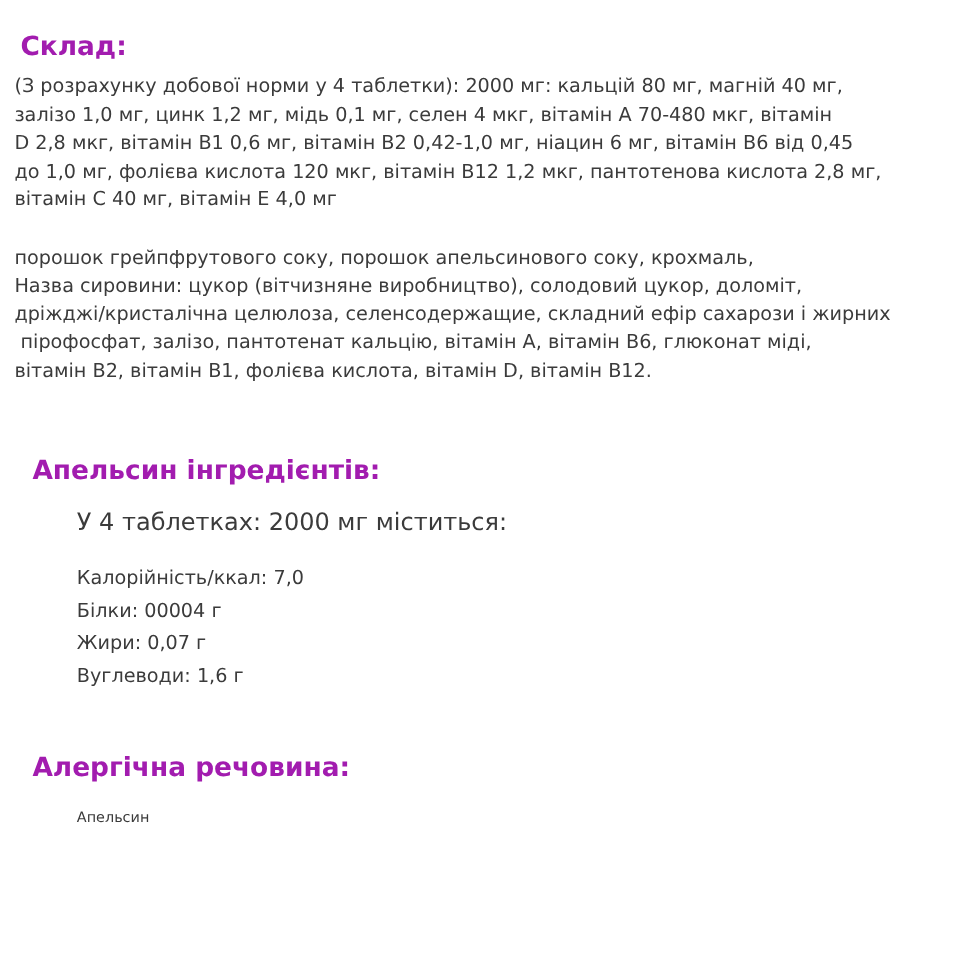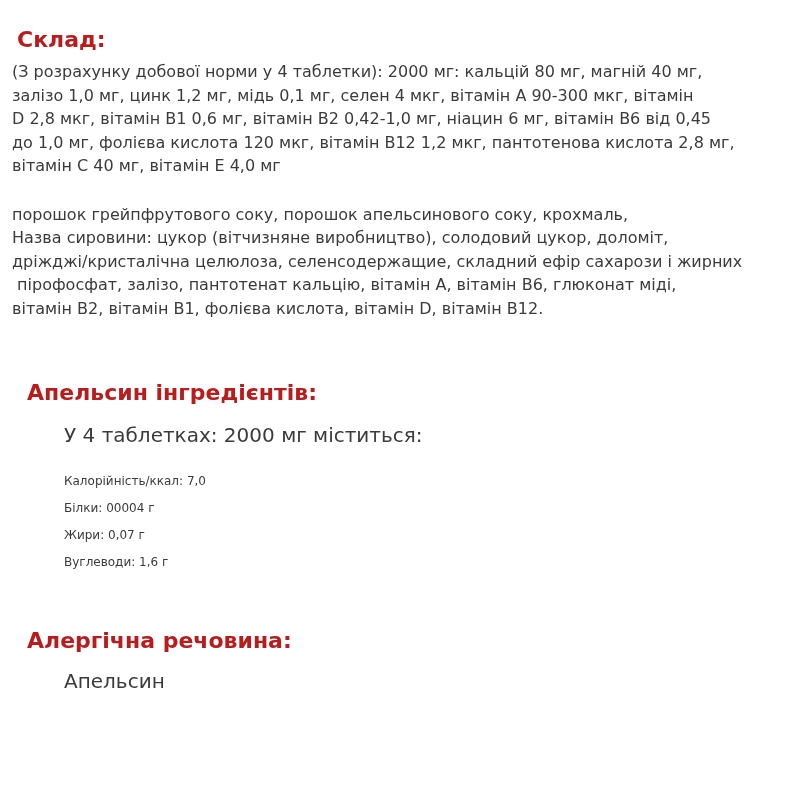--- a/index.html
+++ b/index.html
@@ -5,21 +5,21 @@
   * { margin: 0; padding: 0; box-sizing: border-box; }
   html, body {
     width: 800px;
     height: 800px;
     background: #ffffff;
     overflow: hidden;
     font-family: "DejaVu Sans", "Liberation Sans", sans-serif;
     color: #3b3b3b;
   }
   .heading {
-    color: #b91c1c;
+    color: #a21caf;
     font-size: 22px;
     line-height: 26px;
     font-weight: bold;
   }
   .h1pos { margin: 27px 0 0 17px; }
   .h2pos { margin: 60px 0 0 27px; }
   .h3pos { margin: 52px 4px 0 27px; }
   .para {
     font-size: 16px;
     line-height: 23.5px;
@@ -27,40 +27,40 @@
   .p1 { margin: 7px 0 0 12px; }
   .p2 { margin: 25px 0 0 12px; }
   .line { white-space: pre; }
   .intro {
     margin: 18px 0 0 64px;
     font-size: 20px;
     line-height: 23.5px;
   }
   .nutrients { margin: 20px 0 0 64px; }
   .nrow {
-    font-size: 12px;
+    font-size: 16px;
     line-height: 27px;
     white-space: pre;
   }
   .allergen-value {
     margin: 16px 0 0 64px;
-    font-size: 20px;
+    font-size: 12px;
     line-height: 23.5px;
   }
 </style>
 </head>
 <body>
 
 <main class="page">
 
   <h2 class="heading h1pos">Склад:</h2>
 
   <div class="para p1">
     <div class="line">(З розрахунку добової норми у 4 таблетки): 2000 мг: кальцій 80 мг, магній 40 мг,</div>
-    <div class="line">залізо 1,0 мг, цинк 1,2 мг, мідь 0,1 мг, селен 4 мкг, вітамін А 90-300 мкг, вітамін</div>
+    <div class="line">залізо 1,0 мг, цинк 1,2 мг, мідь 0,1 мг, селен 4 мкг, вітамін А 70-480 мкг, вітамін</div>
     <div class="line">D 2,8 мкг, вітамін В1 0,6 мг, вітамін В2 0,42-1,0 мг, ніацин 6 мг, вітамін В6 від 0,45</div>
     <div class="line">до 1,0 мг, фолієва кислота 120 мкг, вітамін В12 1,2 мкг, пантотенова кислота 2,8 мг,</div>
     <div class="line">вітамін С 40 мг, вітамін Е 4,0 мг</div>
   </div>
 
   <div class="para p2">
     <div class="line">порошок грейпфрутового соку, порошок апельсинового соку, крохмаль,</div>
     <div class="line">Назва сировини: цукор (вітчизняне виробництво), солодовий цукор, доломіт,</div>
     <div class="line">дріжджі/кристалічна целюлоза, селенсодержащие, складний ефір сахарози і жирних</div>
     <div class="line"> пірофосфат, залізо, пантотенат кальцію, вітамін А, вітамін В6, глюконат міді,</div>

